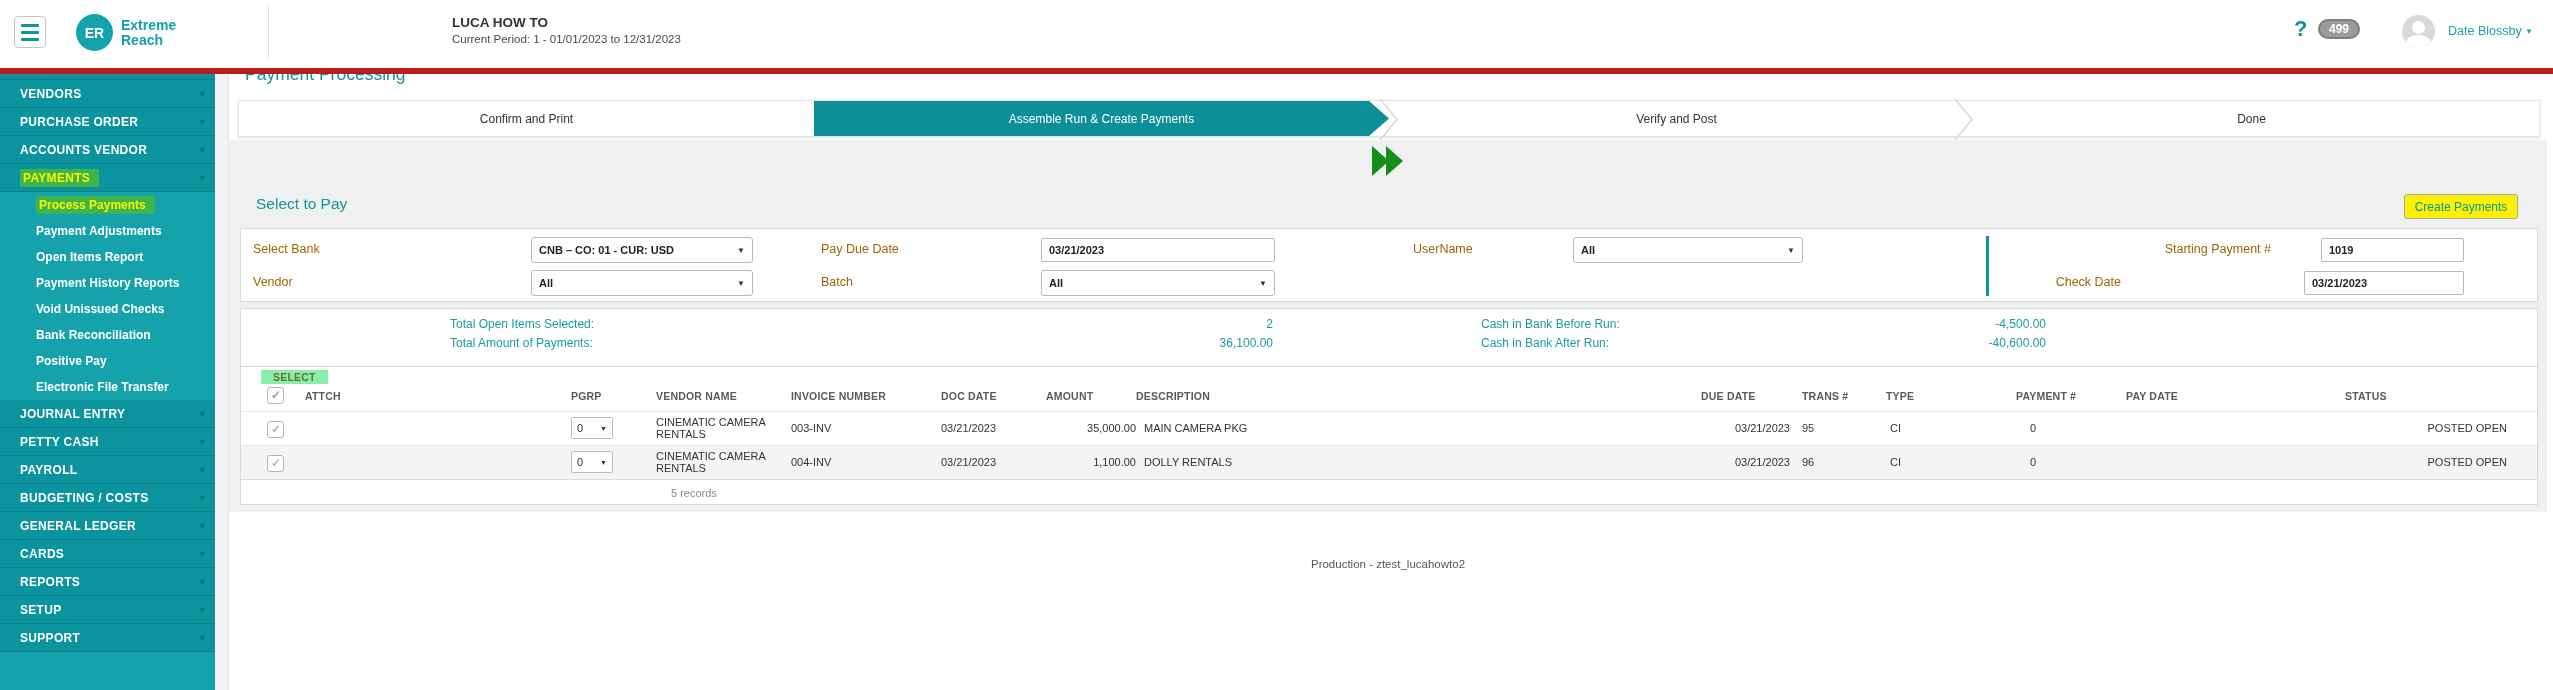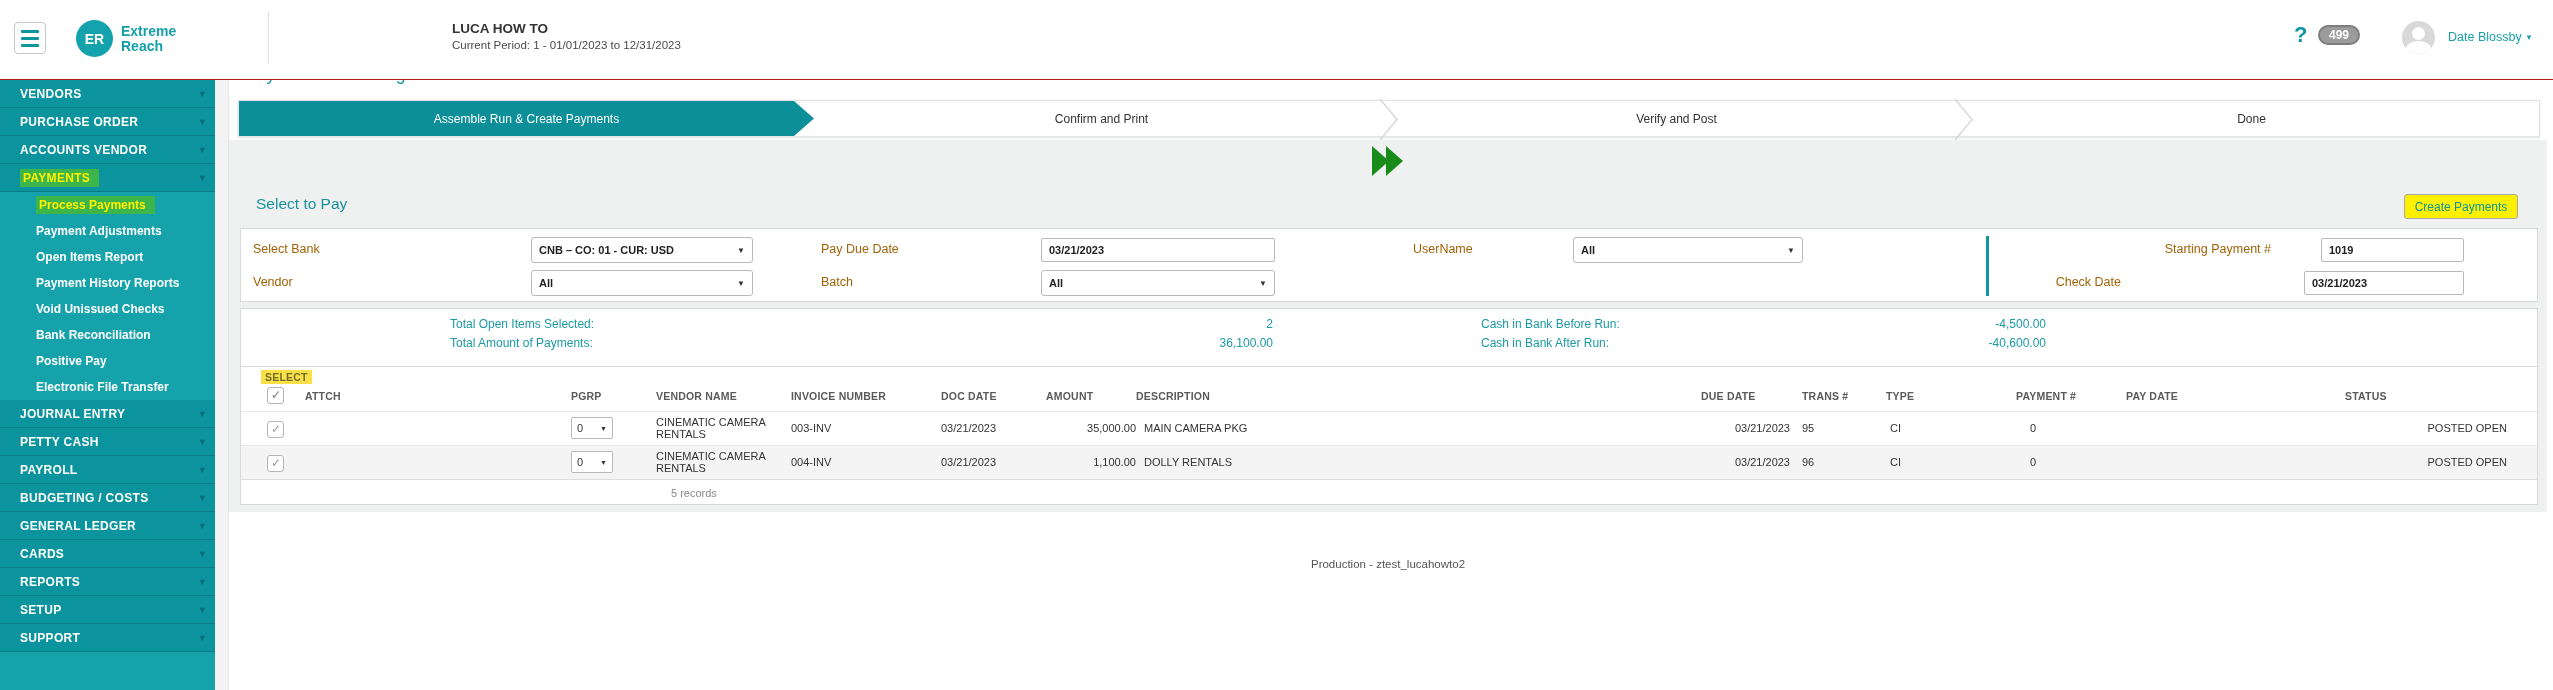--- a/index.html
+++ b/index.html
@@ -1,21 +1,21 @@
 <!DOCTYPE html>
 <html><head>
 <meta charset="utf-8">
 <style>
   *{box-sizing:border-box;margin:0;padding:0}
   html,body{background:#fff}
   body{font-family:"Liberation Sans",sans-serif}
   #app{position:relative;width:2553px;height:690px;background:#fff;overflow:hidden}
 
   
-  .topbar{position:absolute;left:0;top:12px;width:2553px;height:68px;background:#fff;border-bottom:1px solid #b91c1c;z-index:5}
+  .topbar{position:absolute;left:0;top:6px;width:2553px;height:68px;background:#fff;border-bottom:6px solid #b91c1c;z-index:5}
   .hamburger{position:absolute;left:14px;top:10px;width:32px;height:32px;background:#fff;border:1px solid #c5c5c5;border-radius:4px;display:flex;flex-direction:column;justify-content:center;gap:4px;padding:0 6px;cursor:pointer}
   .hamburger i{display:block;height:3px;background:#0d96a0;border-radius:1px}
   .brand{position:absolute;left:76px;top:8px;display:flex;align-items:center;gap:8px}
   .brand-circle{width:37px;height:37px;border-radius:50%;background:#14a3ad;color:#fff;font-weight:bold;font-size:14px;display:flex;align-items:center;justify-content:center}
   .brand-name{color:#14a0aa;font-weight:bold;font-size:14px;line-height:15px}
   .topbar-sep{position:absolute;left:268px;top:0;width:1px;height:52px;background:#e2e2e2}
   .app-title{position:absolute;left:452px;top:9px;font-size:13.5px;font-weight:bold;color:#333}
   .app-subtitle{position:absolute;left:452px;top:27px;font-size:11.5px;color:#4a4a4a}
   .help{position:absolute;left:2294px;top:10px;font-size:22px;font-weight:bold;color:#0d96a0;cursor:pointer}
   .badge{position:absolute;left:2318px;top:13px;background:#9b9b9b;border:2px solid #7e7e7e;color:#fff;font-size:12px;font-weight:bold;border-radius:11px;padding:1px 9px;cursor:pointer}
@@ -65,21 +65,21 @@
   .totals-panel{left:240px;top:308px;width:2298px;height:60px;font-size:12px}
   .trow{position:absolute;color:#1b9aa5;white-space:nowrap}
 
   .table-panel{left:240px;top:366px;width:2298px;height:139px}
   table.grid{width:2296px;border-collapse:collapse;table-layout:fixed}
   .grid th{font-size:10.5px;font-weight:bold;color:#5a5a5a;text-align:left;vertical-align:bottom;padding:0 0 9px 0;letter-spacing:.2px;height:44px}
   .grid td{font-size:11px;color:#333;height:34px;vertical-align:middle;border-top:1px solid #e9e9e9}
   .grid tr.alt td{background:#f4f4f4}
   .teal{color:#1899a3}
   .r{text-align:right}
-  .hl-yellow{background:#fde047;color:#6e6e28;padding:1px 4px;display:inline-block}
+  .hl-yellow{background:#86efac;color:#6e6e28;padding:1px 12px;display:inline-block}
   th.selcol{vertical-align:top;padding:3px 0 0 20px}
   .cb{width:17px;height:17px;background:#fff;border:1px solid #b5b5b5;border-radius:3px;position:relative;cursor:pointer;margin:3px 0 0 6px}
   .cb .tick{position:absolute;left:3px;top:0px;font-size:12px;color:#9a9a9a}
   td.selcol .cb{margin-left:26px}
   .mini-select{width:42px;height:22px;background:#fff;border:1px solid #b9b9b9;border-radius:2px;display:inline-flex;align-items:center;justify-content:space-between;padding:0 5px;cursor:pointer}
   .mini-select .sc{font-size:7px;color:#333}
   .vendor-cell{line-height:12px}
   .records{height:26px;border-top:1px solid #ddd;display:flex;align-items:center}
   .records span{margin-left:430px;font-size:11px;color:#8a8a8a}
   .status-cell{padding-right:30px;color:#444}
@@ -207,22 +207,22 @@
   </div>
 
   <div class="scrollstrip">
     <span class="arr">▲</span>
   </div>
   <span class="rt-arr">▲</span>
 
   <div class="page-title">Payment Processing</div>
 
   <div class="stepper">
+    <div class="step">Confirm and Print</div>
     <div class="step active">Assemble Run &amp; Create Payments</div>
-    <div class="step">Confirm and Print</div>
     <div class="step">
       <svg class="chev" width="22" height="41" viewBox="0 0 22 41">
           <polyline points="2,0 19,20.5 2,41" fill="none" stroke="#d8d8d8" stroke-width="1.5"></polyline>
         </svg>
       <span>Verify and Post</span>
     </div>
     <div class="step">
       <svg class="chev" width="22" height="41" viewBox="0 0 22 41">
           <polyline points="2,0 19,20.5 2,41" fill="none" stroke="#d8d8d8" stroke-width="1.5"></polyline>
         </svg>

